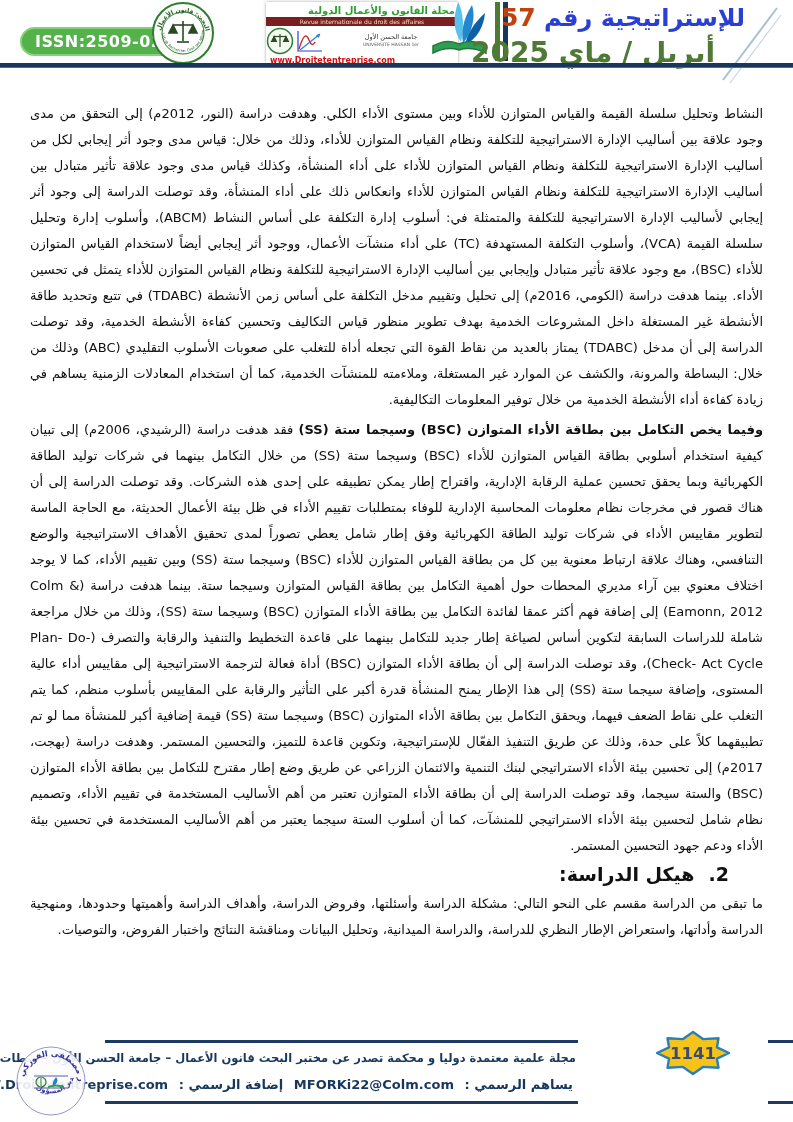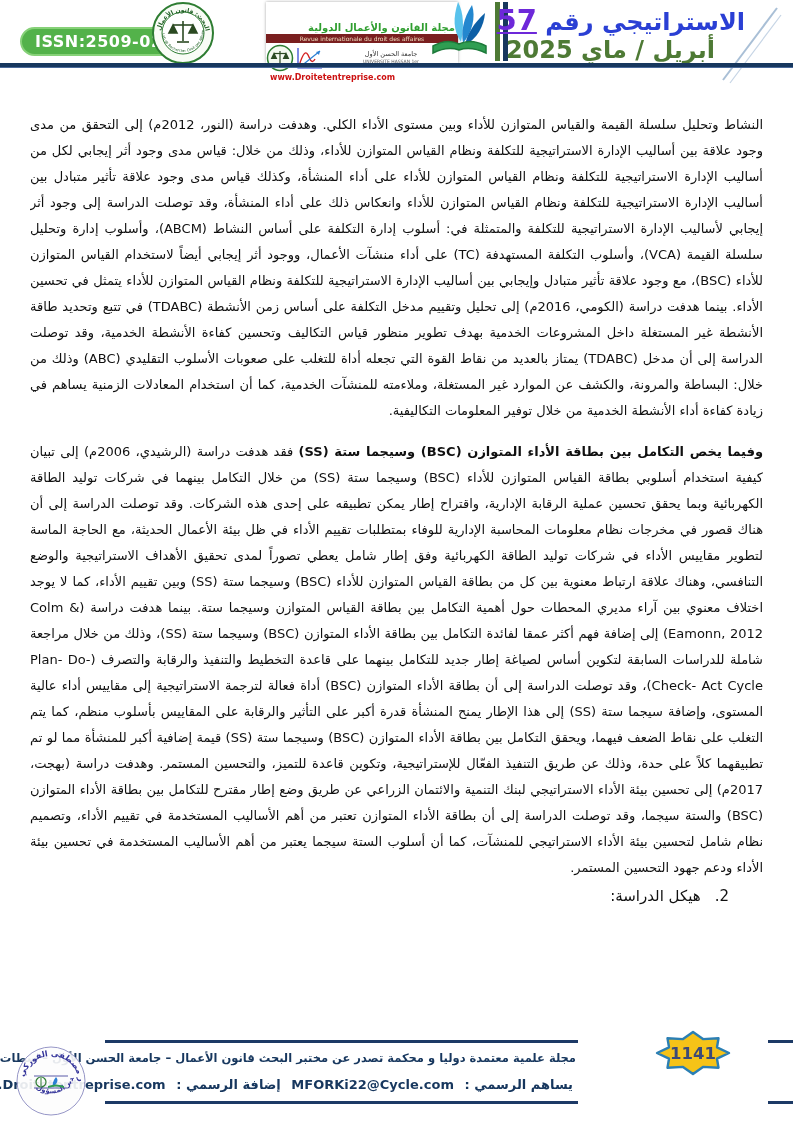--- a/index.html
+++ b/index.html
@@ -5,44 +5,44 @@
   html,body{margin:0;padding:0;background:#e8e8e8;}
   .page{position:relative;width:793px;height:1122px;background:#ffffff;overflow:hidden;
         font-family:"DejaVu Sans",sans-serif;margin:0 auto;}
   
   .issn-pill{position:absolute;left:20px;top:27px;background:#53b24a;border:2px solid #86d178;
              color:#fff;font-weight:bold;font-size:16px;padding:3px 13px;border-radius:16px;
              letter-spacing:.5px;}
   .lab-seal{position:absolute;left:150px;top:1px;}
   .logo-box{position:absolute;left:266px;top:2px;width:192px;height:61px;background:#fff;
             box-shadow:0 0 3px rgba(0,0,0,.35);}
-  .jl-title{color:#2f9e2f;font-weight:bold;font-size:10px;text-align:center;line-height:13px;padding-top:19px;margin-left:39px;}
+  .jl-title{color:#2f9e2f;font-weight:bold;font-size:10px;text-align:center;line-height:13px;padding-top:2px;margin-left:39px;}
   .jl-fr{background:#7a1f1f;color:#f0dfc0;font-size:6px;text-align:center;line-height:9px;height:9px;
          white-space:nowrap;overflow:hidden;}
   .jl-mid{display:flex;align-items:center;height:30px;padding:0 0;}
   .jl-univ{font-size:6.5px;color:#333;text-align:center;line-height:7px;flex:1;}
   .jl-univ .fr{font-size:4.5px;color:#555;display:block;}
   .jl-url{color:#cc1111;font-weight:bold;font-size:8px;padding-left:4px;line-height:9px;}
   .book-logo{position:absolute;left:428px;top:0px;}
   .vbar{position:absolute;top:2px;height:59px;width:5px;}
   .vbar.green{left:495px;background:#4e7a35;}
   .vbar.navy{left:503px;background:#17375e;}
   .issue-line{position:absolute;right:48px;top:3px;direction:rtl;font-weight:bold;font-size:24px;
               color:#2a3fd4;white-space:nowrap;}
-  .issue-line .num{color:#6d28d9;font-size:29px;text-decoration:underline;}
-  .date-line{position:absolute;right:78px;top:36px;direction:rtl;font-weight:bold;font-size:24px;
+  .issue-line .num{color:#c2410c;font-size:25px;}
+  .date-line{position:absolute;right:78px;top:36px;direction:rtl;font-weight:bold;font-size:28px;
              color:#4e7a35;white-space:nowrap;}
   .slash-wrap{position:absolute;right:6px;top:0px;}
   .header-rule{position:absolute;left:0;top:63px;width:793px;height:4px;background:#17375e;
                border-bottom:1px solid #4a6a9a;}
   
   .body-text{position:absolute;left:30px;right:30px;top:97px;height:936px;overflow:hidden;
              direction:rtl;text-align:justify;color:#101010;font-size:13px;line-height:26px;}
-  .body-text p{margin:15px 0 2px 0;}
-  .section-heading{font-weight:normal;font-size:15px;padding-right:34px;margin:2px 0;}
+  .body-text p{margin:4px 0 2px 0;}
+  .section-heading{font-weight:bold;font-size:19px;padding-right:34px;margin:2px 0;}
   .section-heading .sh-num{margin-left:14px;}
   
   .f-rule{position:absolute;background:#1d3a66;height:3px;}
   .f-rule.top{left:105px;top:1040px;width:473px;}
   .f-rule.bottom{left:105px;top:1101px;width:473px;}
   .f-rule.stub-top{left:768px;top:1040px;width:25px;}
   .f-rule.stub-bottom{left:768px;top:1101px;width:25px;}
   .footer-text{position:absolute;left:108px;top:1046px;width:468px;text-align:center;
                color:#17375e;font-weight:bold;direction:rtl;}
   .f-line1{font-size:11.5px;line-height:25px;white-space:nowrap;}
@@ -114,52 +114,53 @@
       <path d="M30 2 C25 18,25 30,33 42 C36 28,36 13,30 2 Z" fill="#58c2ec"></path>
       <path d="M44 5 C35 19,33 32,35 43 C44 33,48 17,44 5 Z" fill="#2387cf"></path>
       <path d="M57 13 C46 23,39 34,37 45 C49 39,56 26,57 13 Z" fill="#0d5fa6"></path>
       <path d="M5 46 Q19 38 31 44 Q43 38 58 46 L58 53 Q43 46 31 50 Q19 46 5 53 Z" fill="#2f9e52" stroke="#1d7a3a" stroke-width="1.5"></path>
     </svg>
 
     <div class="vbar green"></div>
     <div class="vbar navy"></div>
 
     <div class="issue-line">
-      <span>الاستراتيجي رقم</span>
+      <span>للإستراتيجية رقم</span>
       <span class="num">57</span>
     </div>
     <div class="date-line">أبريل / ماي 2025</div>
 
     <svg class="slash-wrap" width="72" height="86" viewBox="0 0 72 86">
       <line x1="8" y1="80" x2="62" y2="8" stroke="#a9bfd6" stroke-width="2"></line>
       <line x1="15" y1="83" x2="66" y2="15" stroke="#c6d5e5" stroke-width="1.2"></line>
     </svg>
 
     <div class="header-rule"></div>
   </div>
 
   <main class="body-text">
     <p><span>النشاط وتحليل سلسلة القيمة والقياس المتوازن للأداء وبين مستوى الأداء الكلي. وهدفت دراسة (النور، 2012م) إلى التحقق من مدى وجود علاقة بين أساليب الإدارة الاستراتيجية للتكلفة ونظام القياس المتوازن للأداء، وذلك من خلال: قياس مدى وجود أثر إيجابي لكل من أساليب الإدارة الاستراتيجية للتكلفة ونظام القياس المتوازن للأداء على أداء المنشأة، وكذلك قياس مدى وجود علاقة تأثير متبادل بين أساليب الإدارة الاستراتيجية للتكلفة ونظام القياس المتوازن للأداء وانعكاس ذلك على أداء المنشأة، وقد توصلت الدراسة إلى وجود أثر إيجابي لأساليب الإدارة الاستراتيجية للتكلفة والمتمثلة في: أسلوب إدارة التكلفة على أساس النشاط (ABCM)، وأسلوب إدارة وتحليل سلسلة القيمة (VCA)، وأسلوب التكلفة المستهدفة (TC) على أداء منشآت الأعمال، ووجود أثر إيجابي أيضاً لاستخدام القياس المتوازن للأداء (BSC)، مع وجود علاقة تأثير متبادل وإيجابي بين أساليب الإدارة الاستراتيجية للتكلفة ونظام القياس المتوازن للأداء يتمثل في تحسين الأداء. بينما هدفت دراسة (الكومي، 2016م) إلى تحليل وتقييم مدخل التكلفة على أساس زمن الأنشطة (TDABC) في تتبع وتحديد طاقة الأنشطة غير المستغلة داخل المشروعات الخدمية بهدف تطوير منظور قياس التكاليف وتحسين كفاءة الأنشطة الخدمية، وقد توصلت الدراسة إلى أن مدخل (TDABC) يمتاز بالعديد من نقاط القوة التي تجعله أداة للتغلب على صعوبات الأسلوب التقليدي (ABC) وذلك من خلال: البساطة والمرونة، والكشف عن الموارد غير المستغلة، وملاءمته للمنشآت الخدمية، كما أن استخدام المعادلات الزمنية يساهم في زيادة كفاءة أداء الأنشطة الخدمية من خلال توفير المعلومات التكاليفية.</span></p>
     <p><b>وفيما يخص التكامل بين بطاقة الأداء المتوازن (BSC) وسيجما ستة (SS)</b> <span>فقد هدفت دراسة (الرشيدي، 2006م) إلى تبيان كيفية استخدام أسلوبي بطاقة القياس المتوازن للأداء (BSC) وسيجما ستة (SS) من خلال التكامل بينهما في شركات توليد الطاقة الكهربائية وبما يحقق تحسين عملية الرقابة الإدارية، واقتراح إطار يمكن تطبيقه على إحدى هذه الشركات. وقد توصلت الدراسة إلى أن هناك قصور في مخرجات نظام معلومات المحاسبة الإدارية للوفاء بمتطلبات تقييم الأداء في ظل بيئة الأعمال الحديثة، مع الحاجة الماسة لتطوير مقاييس الأداء في شركات توليد الطاقة الكهربائية وفق إطار شامل يعطي تصوراً لمدى تحقيق الأهداف الاستراتيجية والوضع التنافسي، وهناك علاقة ارتباط معنوية بين كل من بطاقة القياس المتوازن للأداء (BSC) وسيجما ستة (SS) وبين تقييم الأداء، كما لا يوجد اختلاف معنوي بين آراء مديري المحطات حول أهمية التكامل بين بطاقة القياس المتوازن وسيجما ستة. بينما هدفت دراسة (Colm &amp; Eamonn, 2012) إلى إضافة فهم أكثر عمقا لفائدة التكامل بين بطاقة الأداء المتوازن (BSC) وسيجما ستة (SS)، وذلك من خلال مراجعة شاملة للدراسات السابقة لتكوين أساس لصياغة إطار جديد للتكامل بينهما على قاعدة التخطيط والتنفيذ والرقابة والتصرف (Plan- Do- Check- Act Cycle)، وقد توصلت الدراسة إلى أن بطاقة الأداء المتوازن (BSC) أداة فعالة لترجمة الاستراتيجية إلى مقاييس أداء عالية المستوى، وإضافة سيجما ستة (SS) إلى هذا الإطار يمنح المنشأة قدرة أكبر على التأثير والرقابة على المقاييس بأسلوب منظم، كما يتم التغلب على نقاط الضعف فيهما، ويحقق التكامل بين بطاقة الأداء المتوازن (BSC) وسيجما ستة (SS) قيمة إضافية أكبر للمنشأة مما لو تم تطبيقهما كلاً على حدة، وذلك عن طريق التنفيذ الفعّال للإستراتيجية، وتكوين قاعدة للتميز، والتحسين المستمر. وهدفت دراسة (بهجت، 2017م) إلى تحسين بيئة الأداء الاستراتيجي لبنك التنمية والائتمان الزراعي عن طريق وضع إطار مقترح للتكامل بين بطاقة الأداء المتوازن (BSC) والستة سيجما، وقد توصلت الدراسة إلى أن بطاقة الأداء المتوازن تعتبر من أهم الأساليب المستخدمة في تقييم الأداء، وتصميم نظام شامل لتحسين بيئة الأداء الاستراتيجي للمنشآت، كما أن أسلوب الستة سيجما يعتبر من أهم الأساليب المستخدمة في تحسين بيئة الأداء ودعم جهود التحسين المستمر.</span></p>
     <div class="section-heading">
       <span class="sh-num">2.</span><span>هيكل الدراسة:</span>
     </div>
+    <p>ما تبقى من الدراسة مقسم على النحو التالي: مشكلة الدراسة وأسئلتها، وفروض الدراسة، وأهداف الدراسة وأهميتها وحدودها، ومنهجية الدراسة وأداتها، واستعراض الإطار النظري للدراسة، والدراسة الميدانية، وتحليل البيانات ومناقشة النتائج واختبار الفروض، والتوصيات.</p>
   </main>
 
   <div>
     <div class="f-rule top"></div>
     <div class="f-rule bottom"></div>
     <div class="f-rule stub-top"></div>
     <div class="f-rule stub-bottom"></div>
 
     <div class="footer-text">
       <div class="f-line1">مجلة علمية معتمدة  دوليا و محكمة تصدر عن مختبر البحث قانون الأعمال – جامعة الحسن الأول – سطات – المغرب</div>
       <div class="f-line2">
         <span>يساهم الرسمي :</span>
-        <span class="ltr">MFORKi22@Cycle.com</span>
+        <span class="ltr">MFORKi22@Colm.com</span>
         <span>إضافة الرسمي :</span>
         <span class="ltr">WWW.Droitetentreprise.com</span>
       </div>
     </div>
 
     <svg class="page-badge" width="78" height="47" viewBox="0 0 78 47">
       <polygon points="75,23 63,17.3 64.5,8.2 49,9.1 39,2 29,9.1 13.5,8.2 15,17.3 3,23 15,28.7 13.5,37.8 29,36.9 39,44 49,36.9 64.5,37.8 63,28.7" fill="#f6c318" stroke="#2b7fb4" stroke-width="2.4" stroke-linejoin="round"></polygon>
       <text x="39" y="29" text-anchor="middle" font-size="16.5" font-weight="bold" fill="#3c4a78">1141</text>
     </svg>
 

